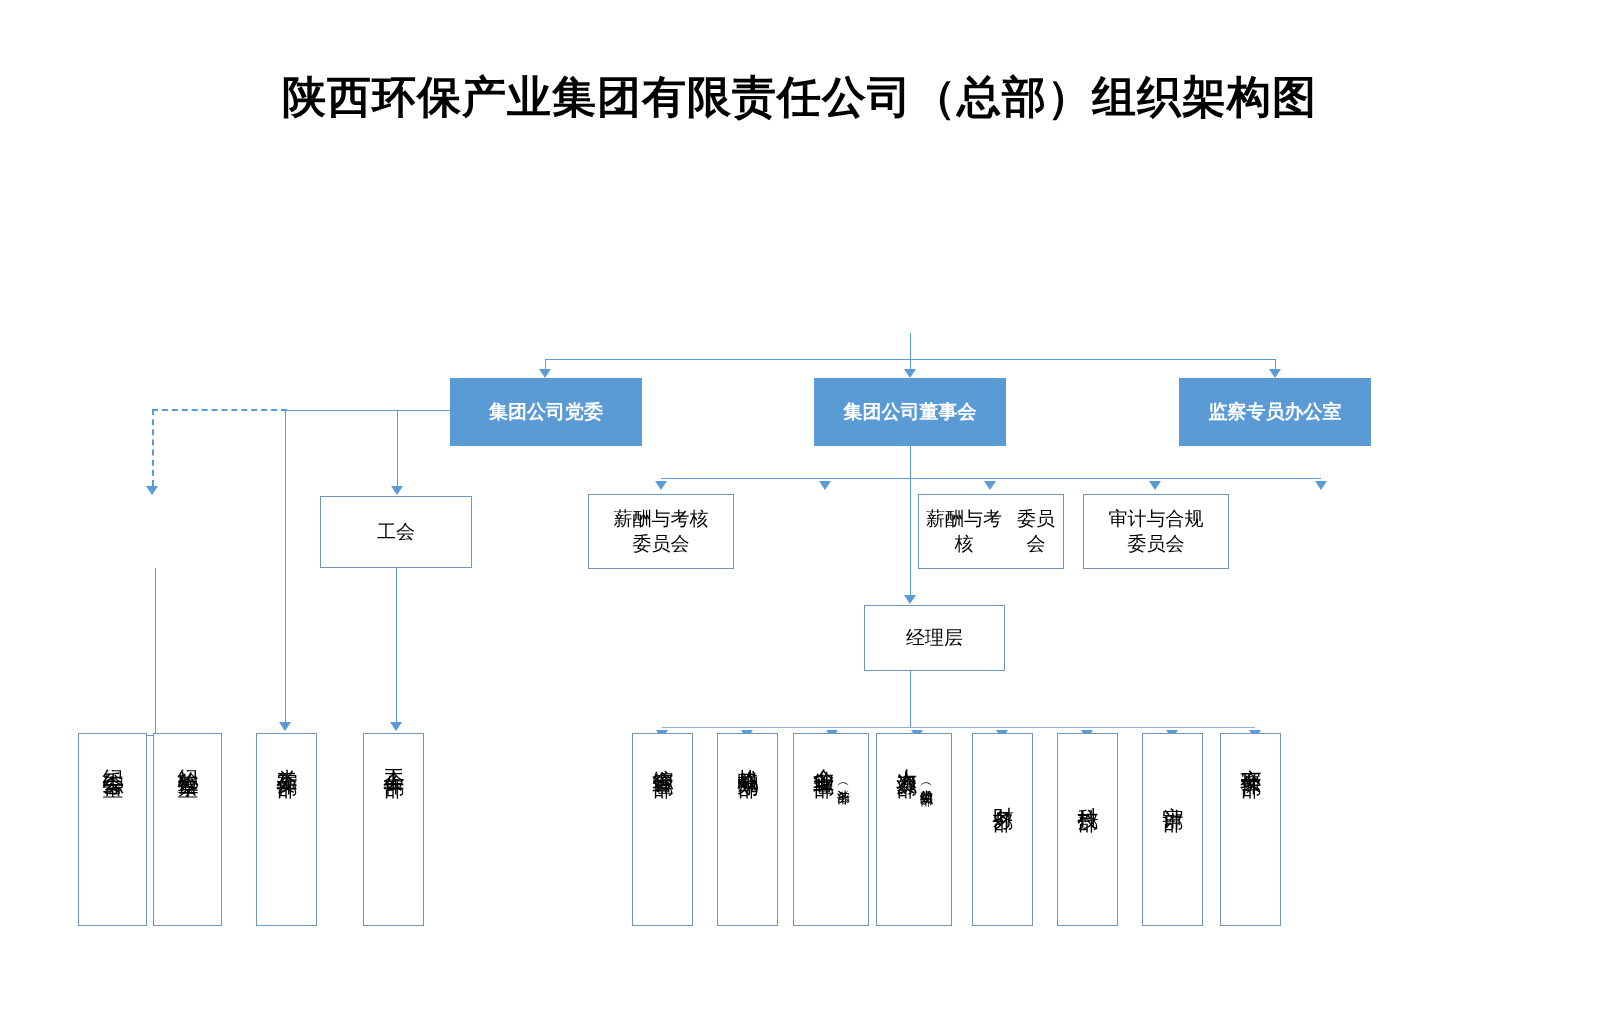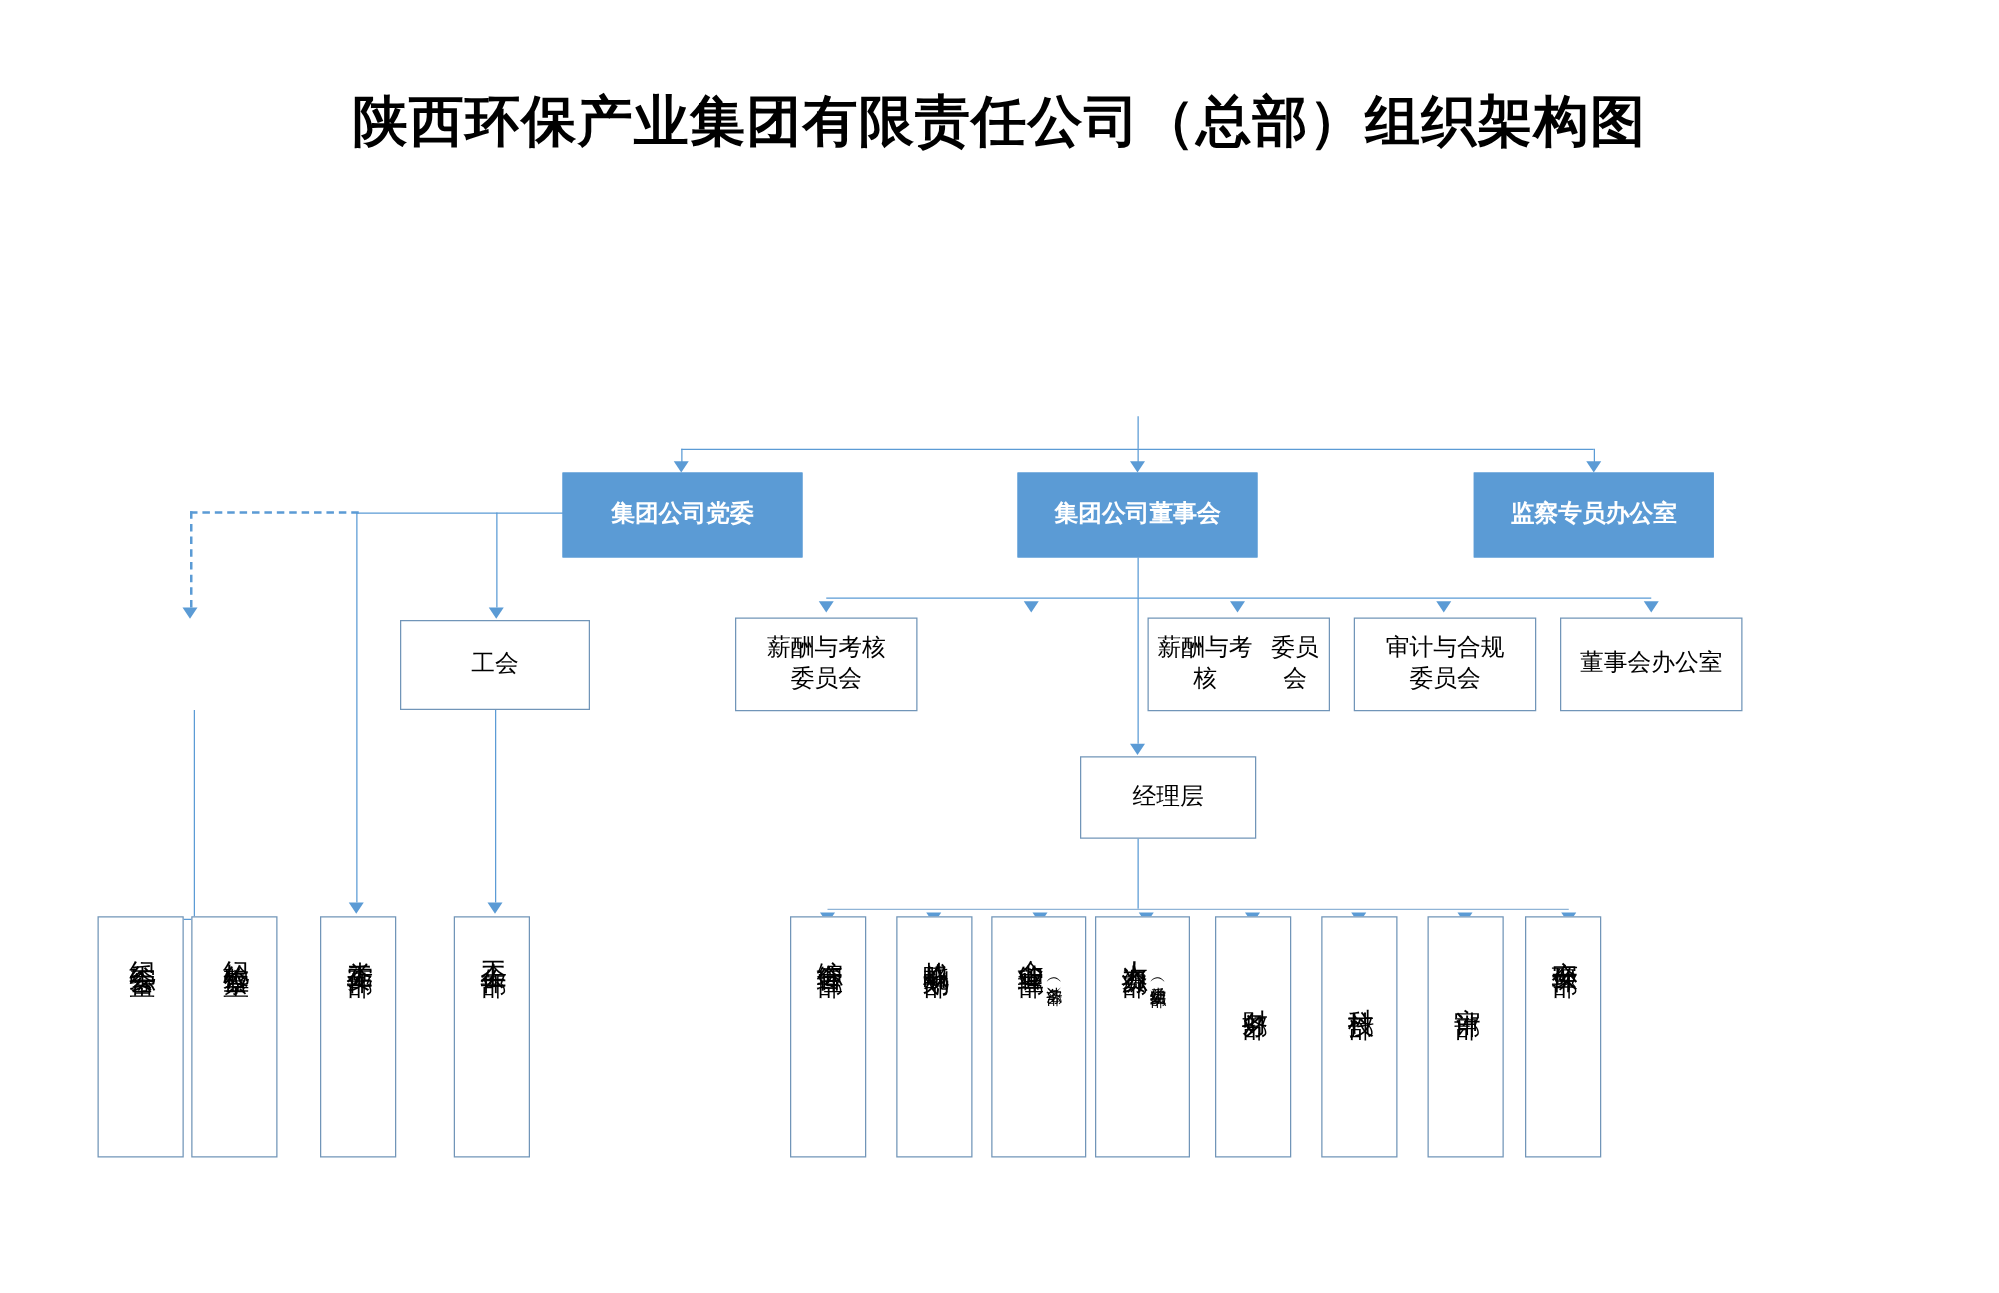--- a/index.html
+++ b/index.html
@@ -186,21 +186,20 @@
     <span>委员会</span>
   </div>
   <div class="node outline" style="left:918px; top:494px; width:146px; height:75px; flex-direction:row;">
     <span>薪酬与考核</span>
     <span>委员会</span>
   </div>
   <div class="node outline" style="left:1083px; top:494px; width:146px; height:75px; flex-direction:column;">
     <span>审计与合规</span>
     <span>委员会</span>
   </div>
-  <div class="node outline" style="left:1248px; top:494px; width:146px; height:75px;">董事会办公室</div>
 
   <div class="node outline" style="left:864px; top:605px; width:141px; height:66px;text-align:center;">经理层</div>
 
   <div class="ln v" style="left:910px; top:671px; height:56px;"></div>
   <div class="ln h light" style="left:662px; top:727px; width:593px;"></div>
   <div class="arrow" style="left:656px; top:730px;"></div>
   <div class="arrow" style="left:741px; top:730px;"></div>
   <div class="arrow" style="left:826px; top:730px;"></div>
   <div class="arrow" style="left:911px; top:730px;"></div>
   <div class="arrow" style="left:996px; top:730px;"></div>

